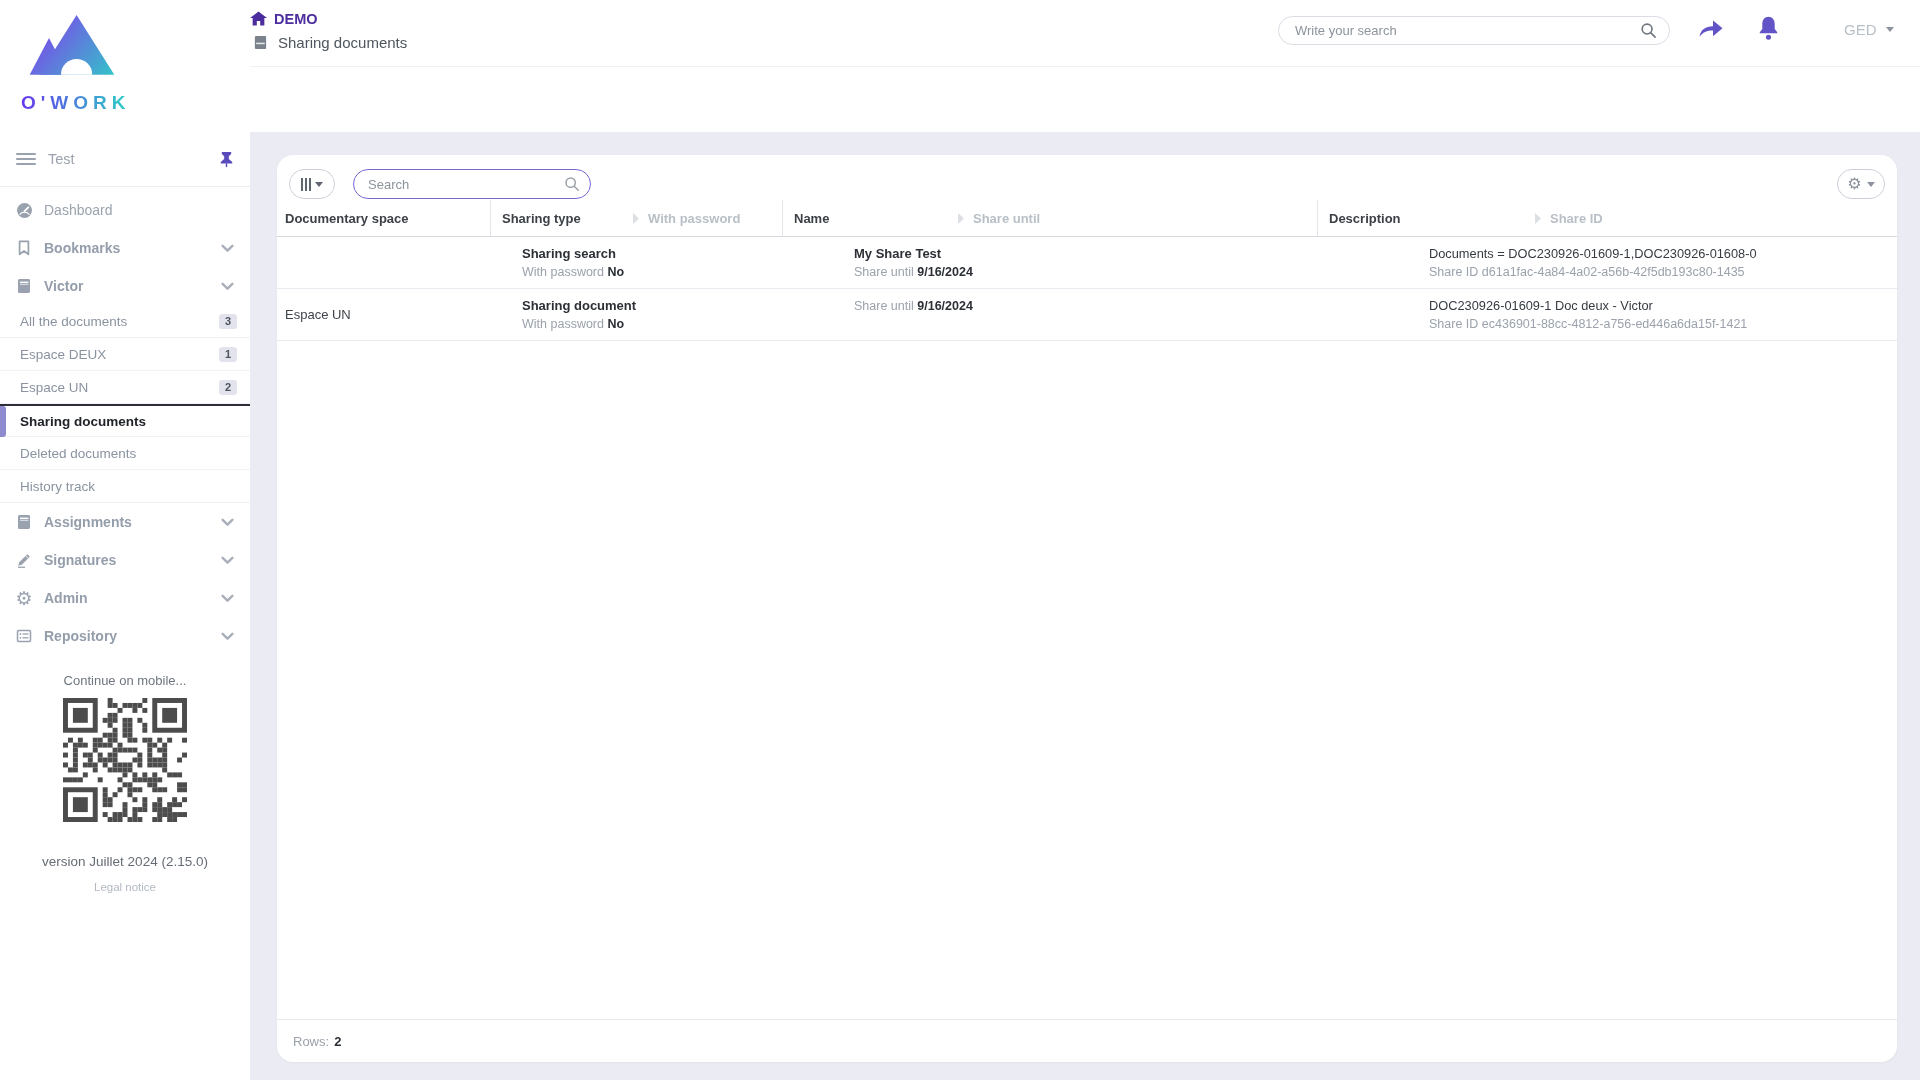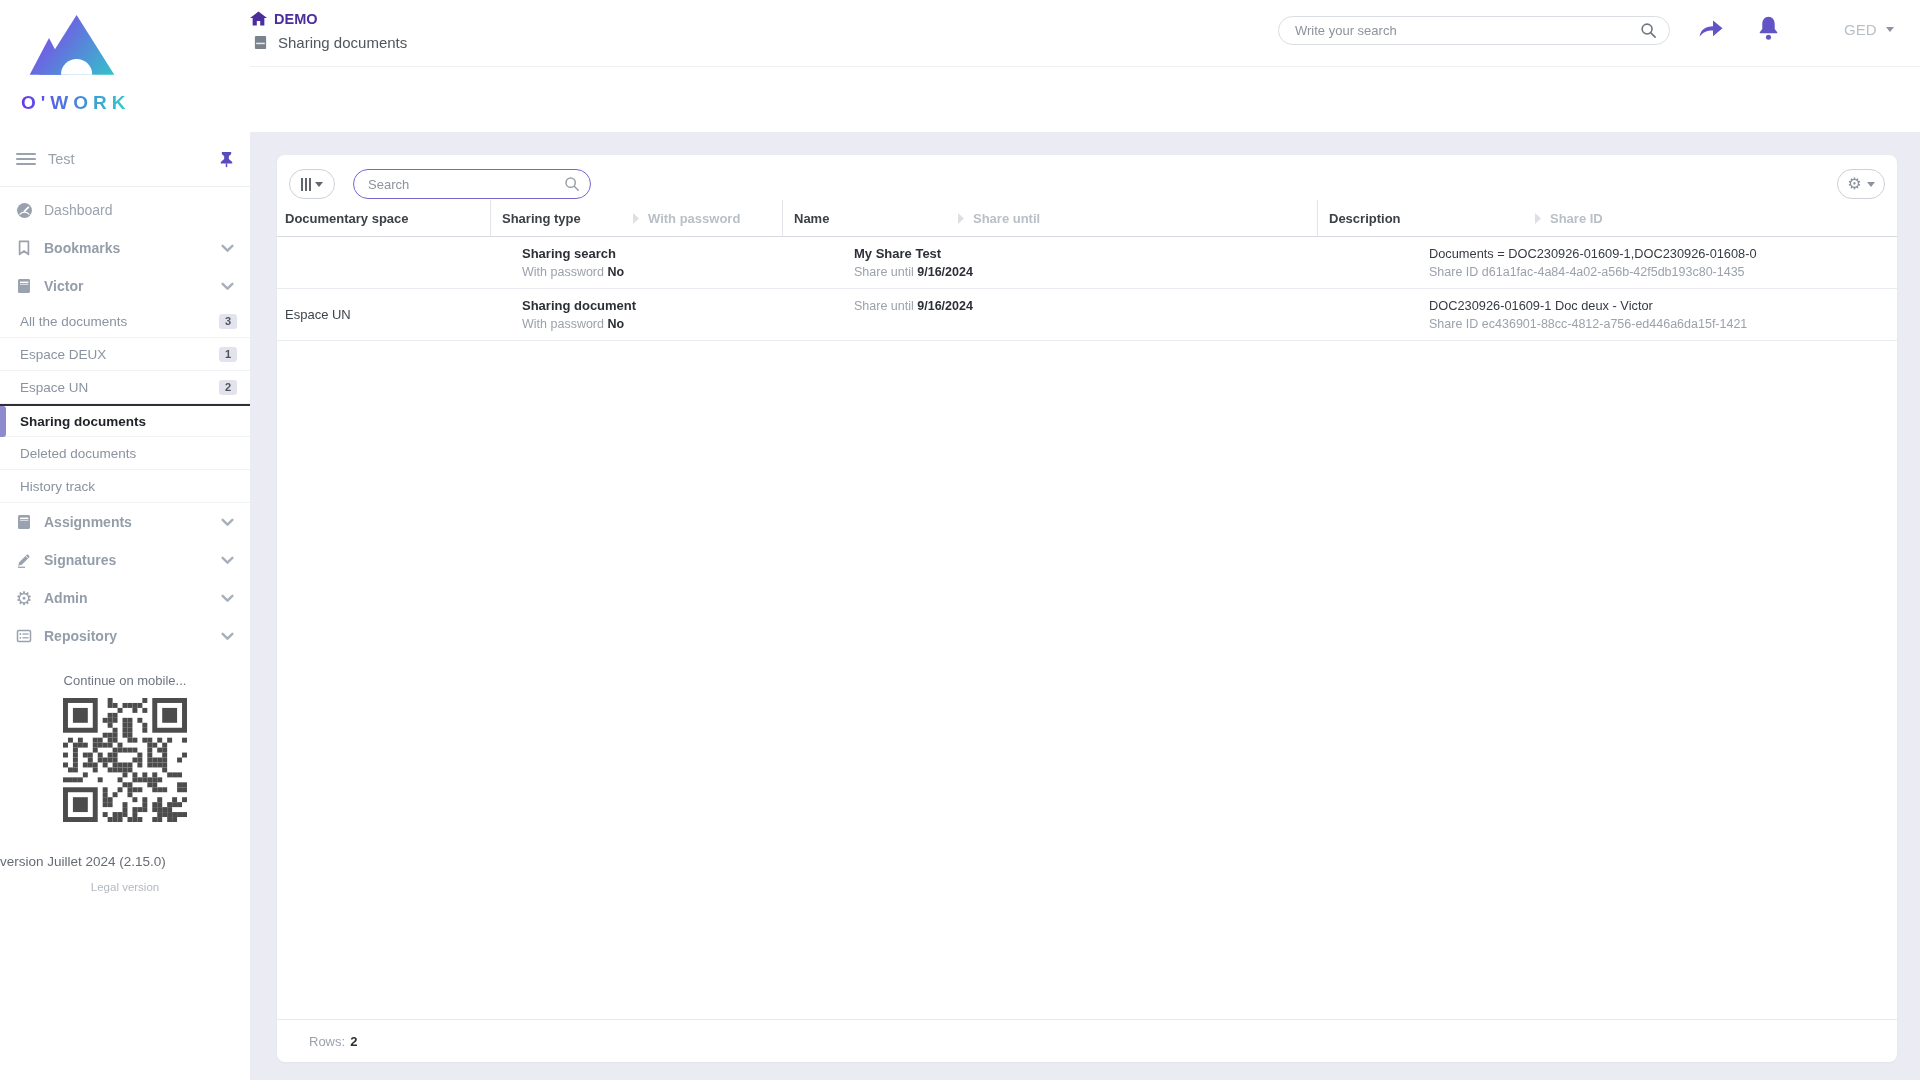--- a/index.html
+++ b/index.html
@@ -52,27 +52,27 @@
   .sub-item { height:33px; display:flex; align-items:center; padding:0 13px 0 20px; position:relative;
               font-size:13.5px; color:#8a93a0; border-bottom:1px solid #f1f2f6; cursor:pointer; }
   .badge { margin-left:auto; background:#e3e3ee; color:#4e545c; font-size:11px; font-weight:700;
            padding:2px 6px; border-radius:3px; line-height:1; }
   .badge:empty { display:none; }
   .sub-item.active { border-top:2px solid #2e2e38; color:#20242a; font-weight:700; }
   .sub-item.active::before { content:""; position:absolute; left:0; top:0; width:6px; height:31px;
                              background:#8d8bcd; border-radius:0 3px 3px 0; }
   .mobile-hint { margin-top:18px; text-align:center; color:#6f7680; font-size:13px; }
   #qr { display:block; margin:10px auto 0; }
-  .version { margin-top:32px; text-align:left; color:#666c75; font-size:13.5px; }
+  .version { margin-top:32px; text-align:center; color:#666c75; font-size:13.5px; }
   .legal { margin-top:12px; text-align:center; color:#b3b9c1; font-size:11.5px; cursor:pointer; }
 
   
   .main { position:absolute; left:250px; top:132px; right:0; bottom:0; background:#ebecf3; }
   .card { position:absolute; left:27px; top:23px; right:23px; bottom:18px; background:#fff;
-          border-radius:8px; box-shadow:0 1px 3px rgba(50,50,80,.05); display:flex; flex-direction:column; overflow:hidden; }
+          border-radius:16px; box-shadow:0 1px 3px rgba(50,50,80,.05); display:flex; flex-direction:column; overflow:hidden; }
   .card-toolbar { display:flex; align-items:center; height:45px; padding:13px 12px 0 12px; }
   .cols-btn,.gear-btn { height:30px; border:1px solid #ccd0d7; border-radius:15px; background:#fff;
                         display:flex; align-items:center; justify-content:center; cursor:pointer; }
   .cols-btn { width:46px; gap:4px; color:#5f6670; }
   .bars { display:flex; gap:2px; }
   .bars i { width:2px; height:13px; background:#5f6670; display:block; }
   .tb-search { margin-left:18px; width:238px; height:30px; border:1px solid #7566cc; border-radius:15px;
                display:flex; align-items:center; padding:0 10px 0 14px; background:#fff; }
   .tb-search input { flex:1; border:0; outline:0; font-size:13px; color:#4a5057; background:transparent; }
   .gear-btn { margin-left:auto; width:48px; gap:5px; color:#8d939c; }
@@ -90,21 +90,21 @@
   .cell { padding:9px 12px 8px; font-size:13px; line-height:16px; }
   .cell.ds { display:flex; align-items:center; padding-top:0; padding-bottom:0; padding-left:8px; color:#3e444b; }
   .l1 { font-weight:700; color:#2c3036; margin-bottom:2px; }
   .l1:empty { display:none; }
   .l2 { font-size:12.5px; }
   .lt { color:#9ba2ac; }
   .dk { color:#2c3036; font-weight:700; }
   .desc .d1 { color:#363b42; margin-bottom:2px; font-size:12.8px; white-space:nowrap; }
   .desc .l2 { white-space:nowrap; }
   .card-footer { border-top:1px solid #e7e9ee; min-height:43px; display:flex; align-items:center;
-                 padding:0 32px; font-size:13px; }
+                 padding:0 16px; font-size:13px; }
   .cnt { color:#2b2f34; font-weight:700; margin-left:5px; }
 </style>
 </head>
 <body>
 
 <div class="topbar">
   <div class="logo">
     <svg width="92" height="76" viewBox="0 0 100 82">
       <defs>
         <linearGradient id="lg" gradientUnits="userSpaceOnUse" x1="0" y1="0" x2="100" y2="82">
@@ -513,21 +513,21 @@
       <rect x="4" y="4" width="20" height="20" fill="#fff"></rect>
       <rect x="8" y="8" width="12" height="12" fill="#4c4c4c"></rect>
       <rect x="72" y="0" width="28" height="28" fill="#4c4c4c"></rect>
       <rect x="76" y="4" width="20" height="20" fill="#fff"></rect>
       <rect x="80" y="8" width="12" height="12" fill="#4c4c4c"></rect>
       <rect x="0" y="72" width="28" height="28" fill="#4c4c4c"></rect>
       <rect x="4" y="76" width="20" height="20" fill="#fff"></rect>
       <rect x="8" y="80" width="12" height="12" fill="#4c4c4c"></rect>
     </svg>
   <div class="version">version Juillet 2024 (2.15.0)</div>
-  <div class="legal">Legal version</div>
+  <div class="legal">Legal notice</div>
 </div>
 
 <div class="main">
   <div class="card">
 
     <div class="card-toolbar">
       <button class="cols-btn">
         <span class="bars">
             <i></i>
             <i></i>

